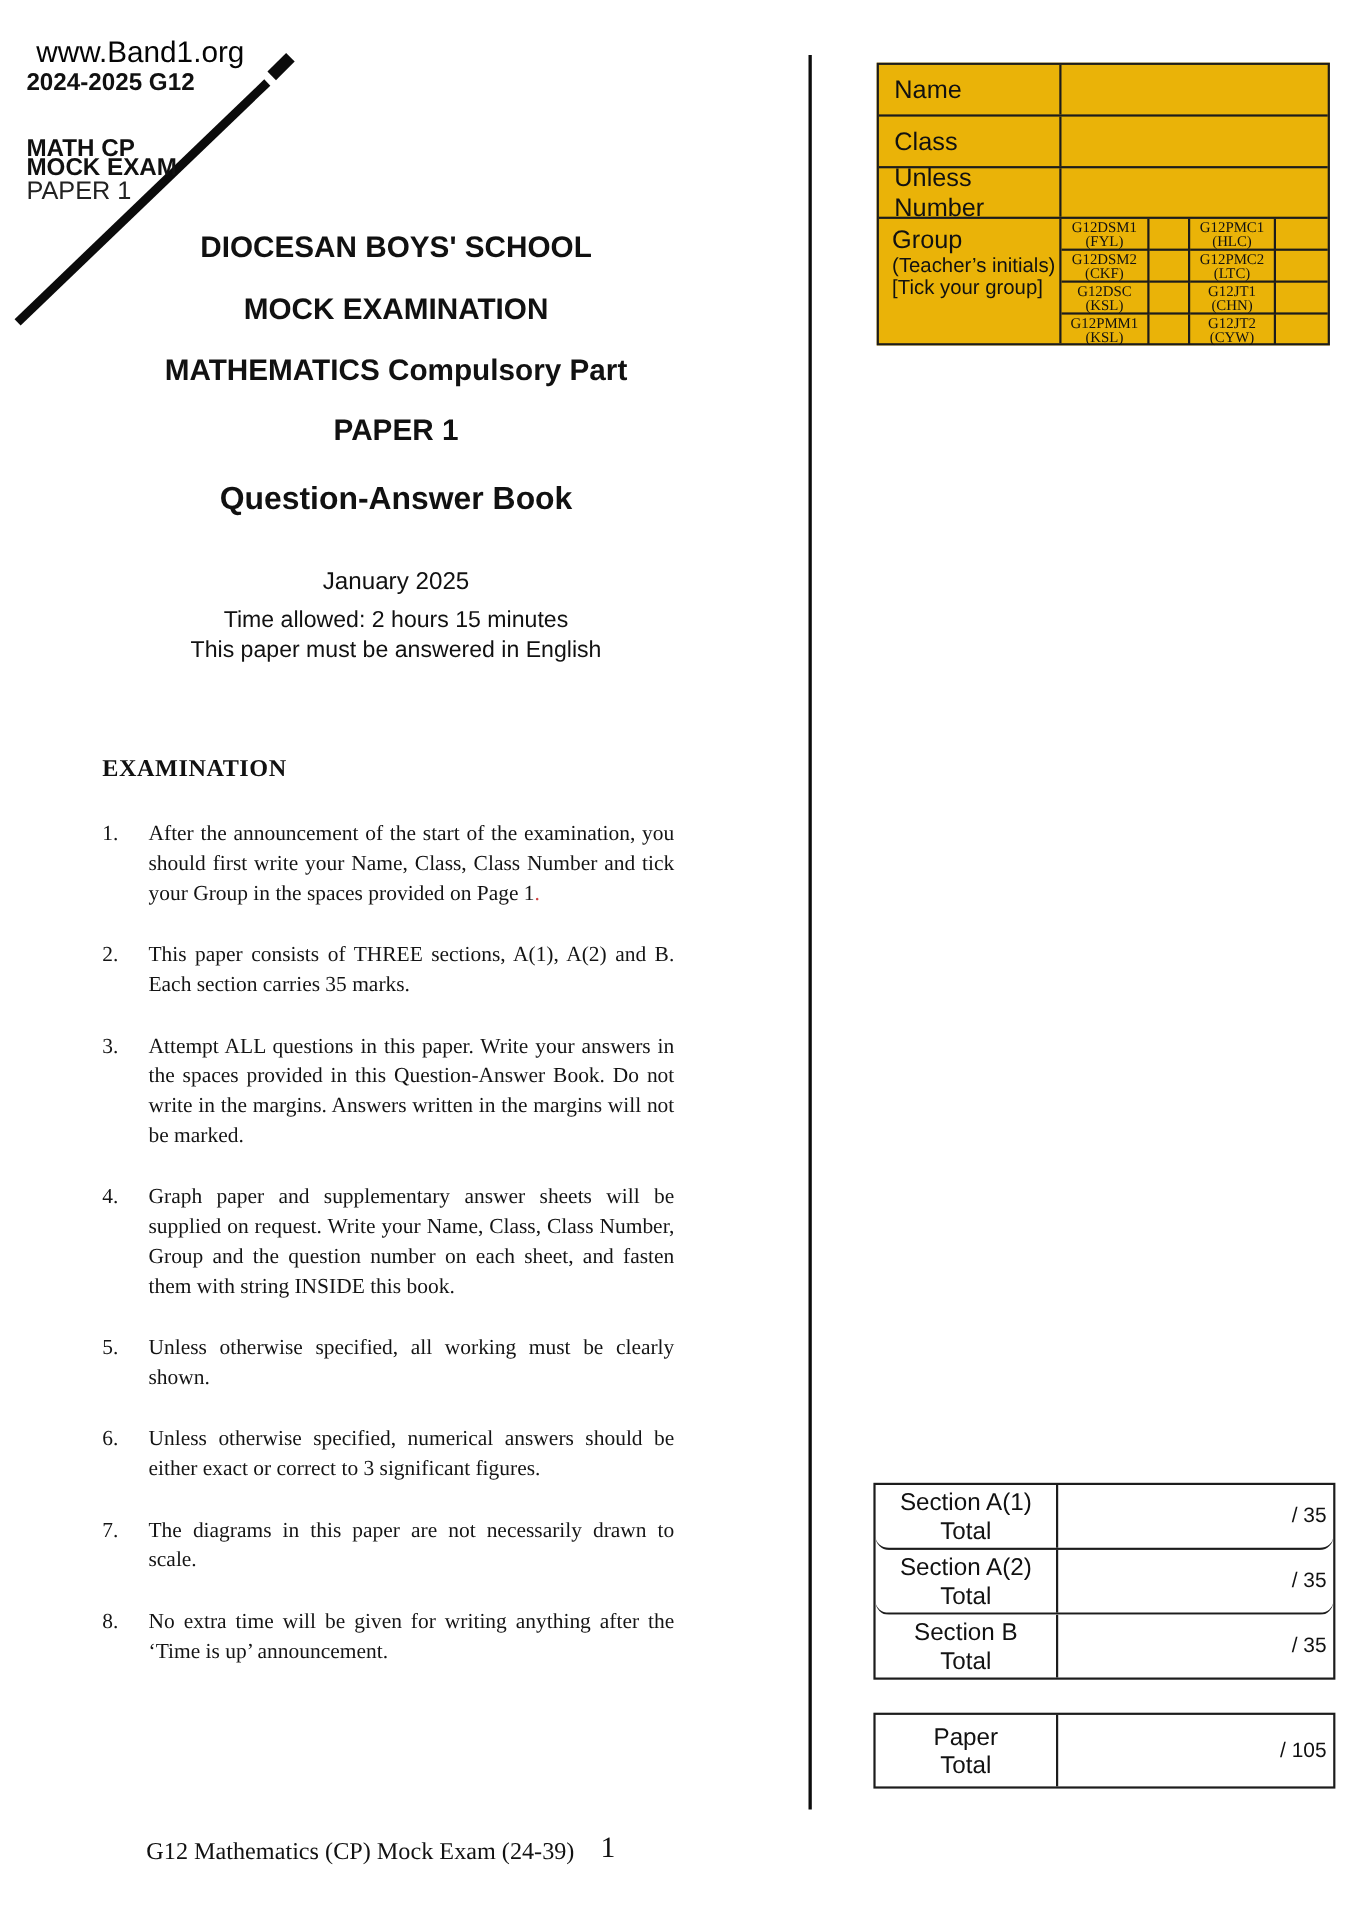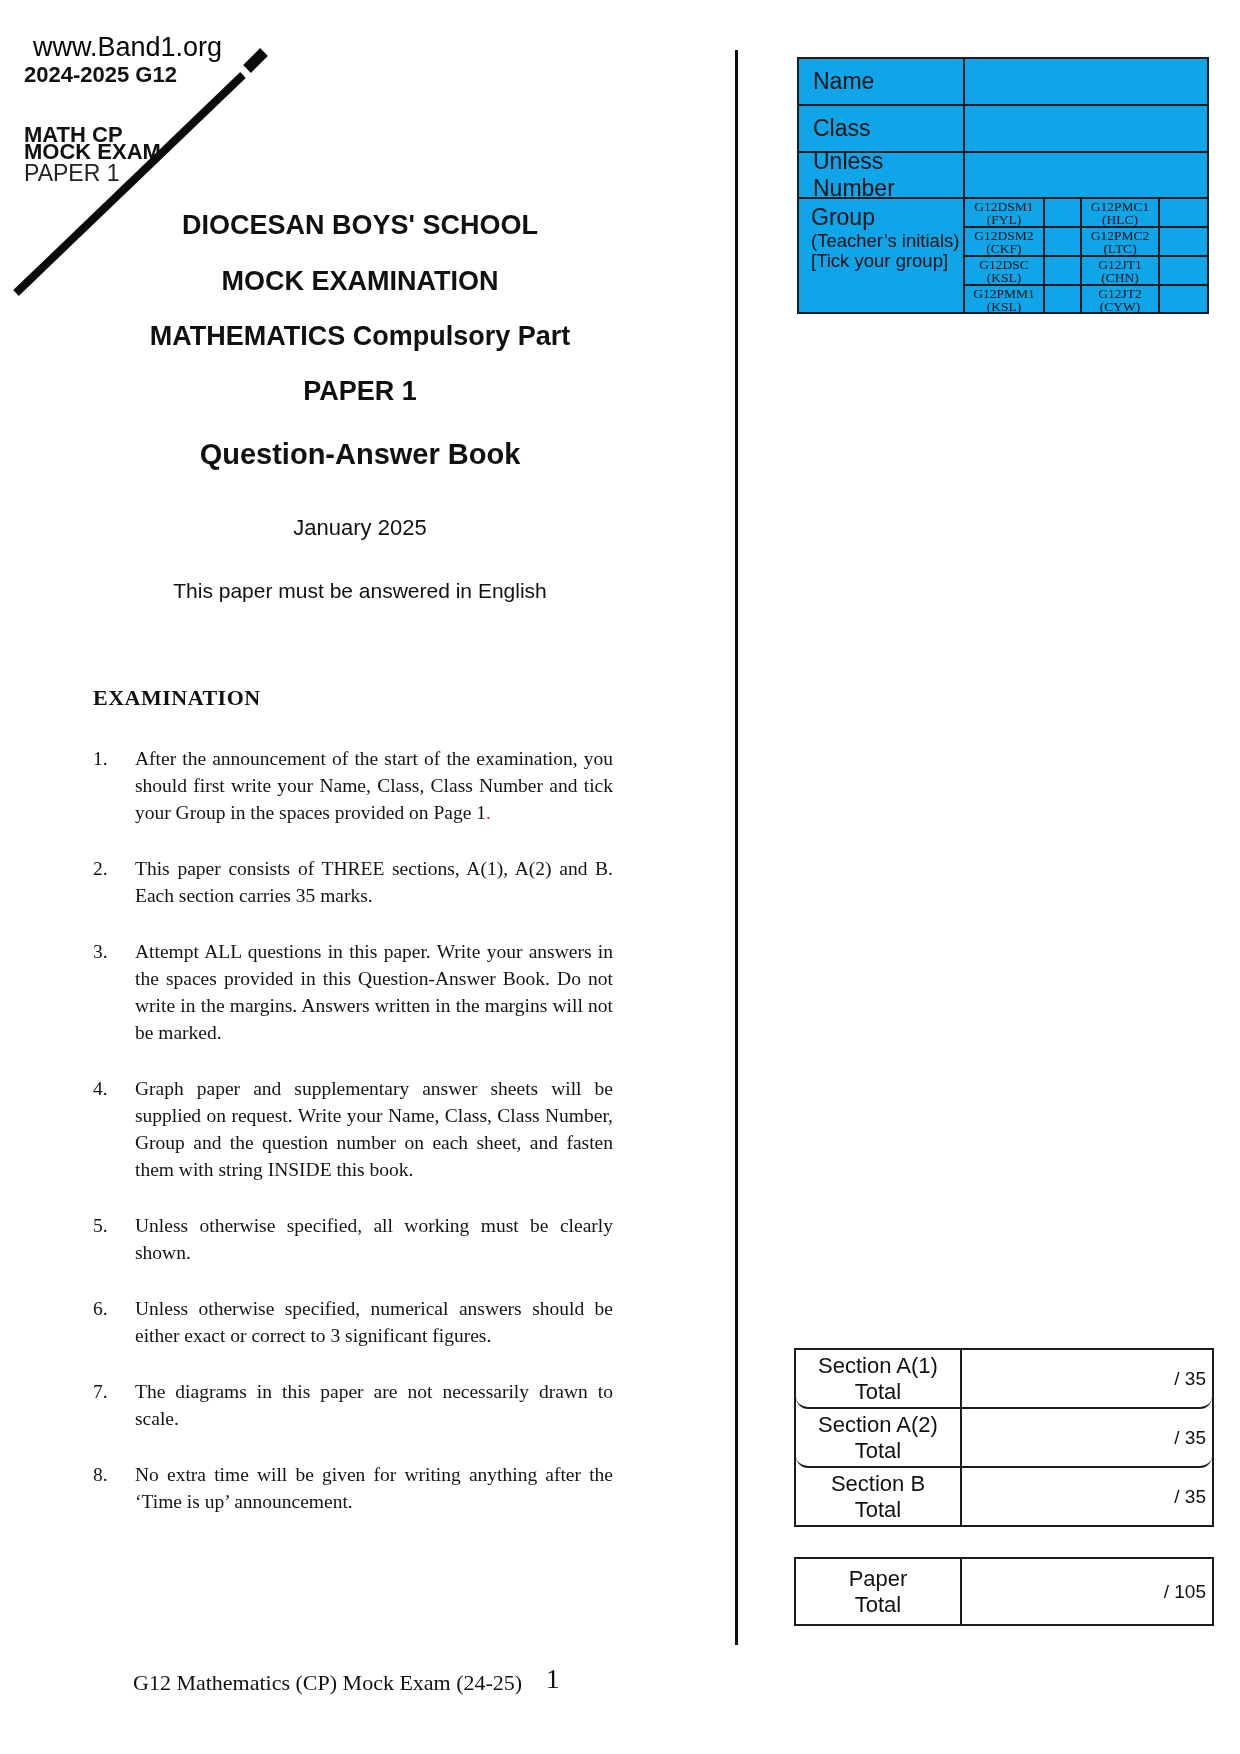--- a/index.html
+++ b/index.html
@@ -22,21 +22,21 @@
   .t-school{top:210px;font-size:27px;font-weight:bold;}
   .t-exam{top:266px;font-size:27px;font-weight:bold;}
   .t-subject{top:321px;font-size:27px;font-weight:bold;}
   .t-paper{top:376px;font-size:27px;font-weight:bold;}
   .t-book{top:438px;font-size:29px;font-weight:bold;}
   .t-date{top:515px;font-size:22px;}
   .t-time{top:552px;font-size:21px;}
   .t-lang{top:579px;font-size:21px;}
 
   
-  .info-table{left:797px;top:57px;width:408px;border:2px solid #1c1c1c;background:#0ea5e9;}
+  .info-table{left:797px;top:57px;width:408px;border:2px solid #1c1c1c;background:#eab308;}
   .info-row{display:flex;border-bottom:2px solid #1c1c1c;height:45px;}
   .info-row.r3{height:44px;}
   .info-label{width:166px;border-right:2px solid #1c1c1c;display:flex;align-items:center;padding-left:14px;font-size:23px;box-sizing:border-box;}
   .info-value{flex:1;}
   .group-row{display:flex;height:113px;}
   .group-label{width:166px;border-right:2px solid #1c1c1c;padding:6px 0 0 12px;box-sizing:border-box;line-height:1.12;}
   .group-label .g1{font-size:23px;}
   .group-label .g2,.group-label .g3{font-size:18.5px;}
   .group-grid{flex:1;display:grid;grid-template-columns:80px 37px 78px 1fr;grid-template-rows:1fr 1fr 1fr 1fr;}
   .gcell{border-right:2px solid #1c1c1c;border-bottom:2px solid #1c1c1c;box-sizing:border-box;}
@@ -81,20 +81,21 @@
 
 <div class="abs vdivider"></div>
 
 <div class="abs titlewrap">
   <div class="t-line t-school">DIOCESAN BOYS' SCHOOL</div>
   <div class="t-line t-exam">MOCK EXAMINATION</div>
   <div class="t-line t-subject">MATHEMATICS Compulsory Part</div>
   <div class="t-line t-paper">PAPER 1</div>
   <div class="t-line t-book">Question-Answer Book</div>
   <div class="t-line t-date">January 2025</div>
+  <div class="t-line t-time">Time allowed: 2 hours 15 minutes</div>
   <div class="t-line t-lang">This paper must be answered in English</div>
 </div>
 
 <div class="abs info-table">
   <div class="info-row">
     <div class="info-label">Name</div>
     <div class="info-value"></div>
   </div>
   <div class="info-row">
     <div class="info-label">Class</div>
@@ -221,14 +222,14 @@
 <div class="abs paper-table">
   <div class="paper-row">
     <div class="tot-label">
       <span>Paper</span>
       <span>Total</span>
     </div>
     <div class="tot-value">/ 105</div>
   </div>
 </div>
 
-<div class="abs footer-text">G12 Mathematics (CP) Mock Exam (24-25)</div>
+<div class="abs footer-text">G12 Mathematics (CP) Mock Exam (24-39)</div>
 <div class="abs footer-page">1</div>
 
 </body></html>

